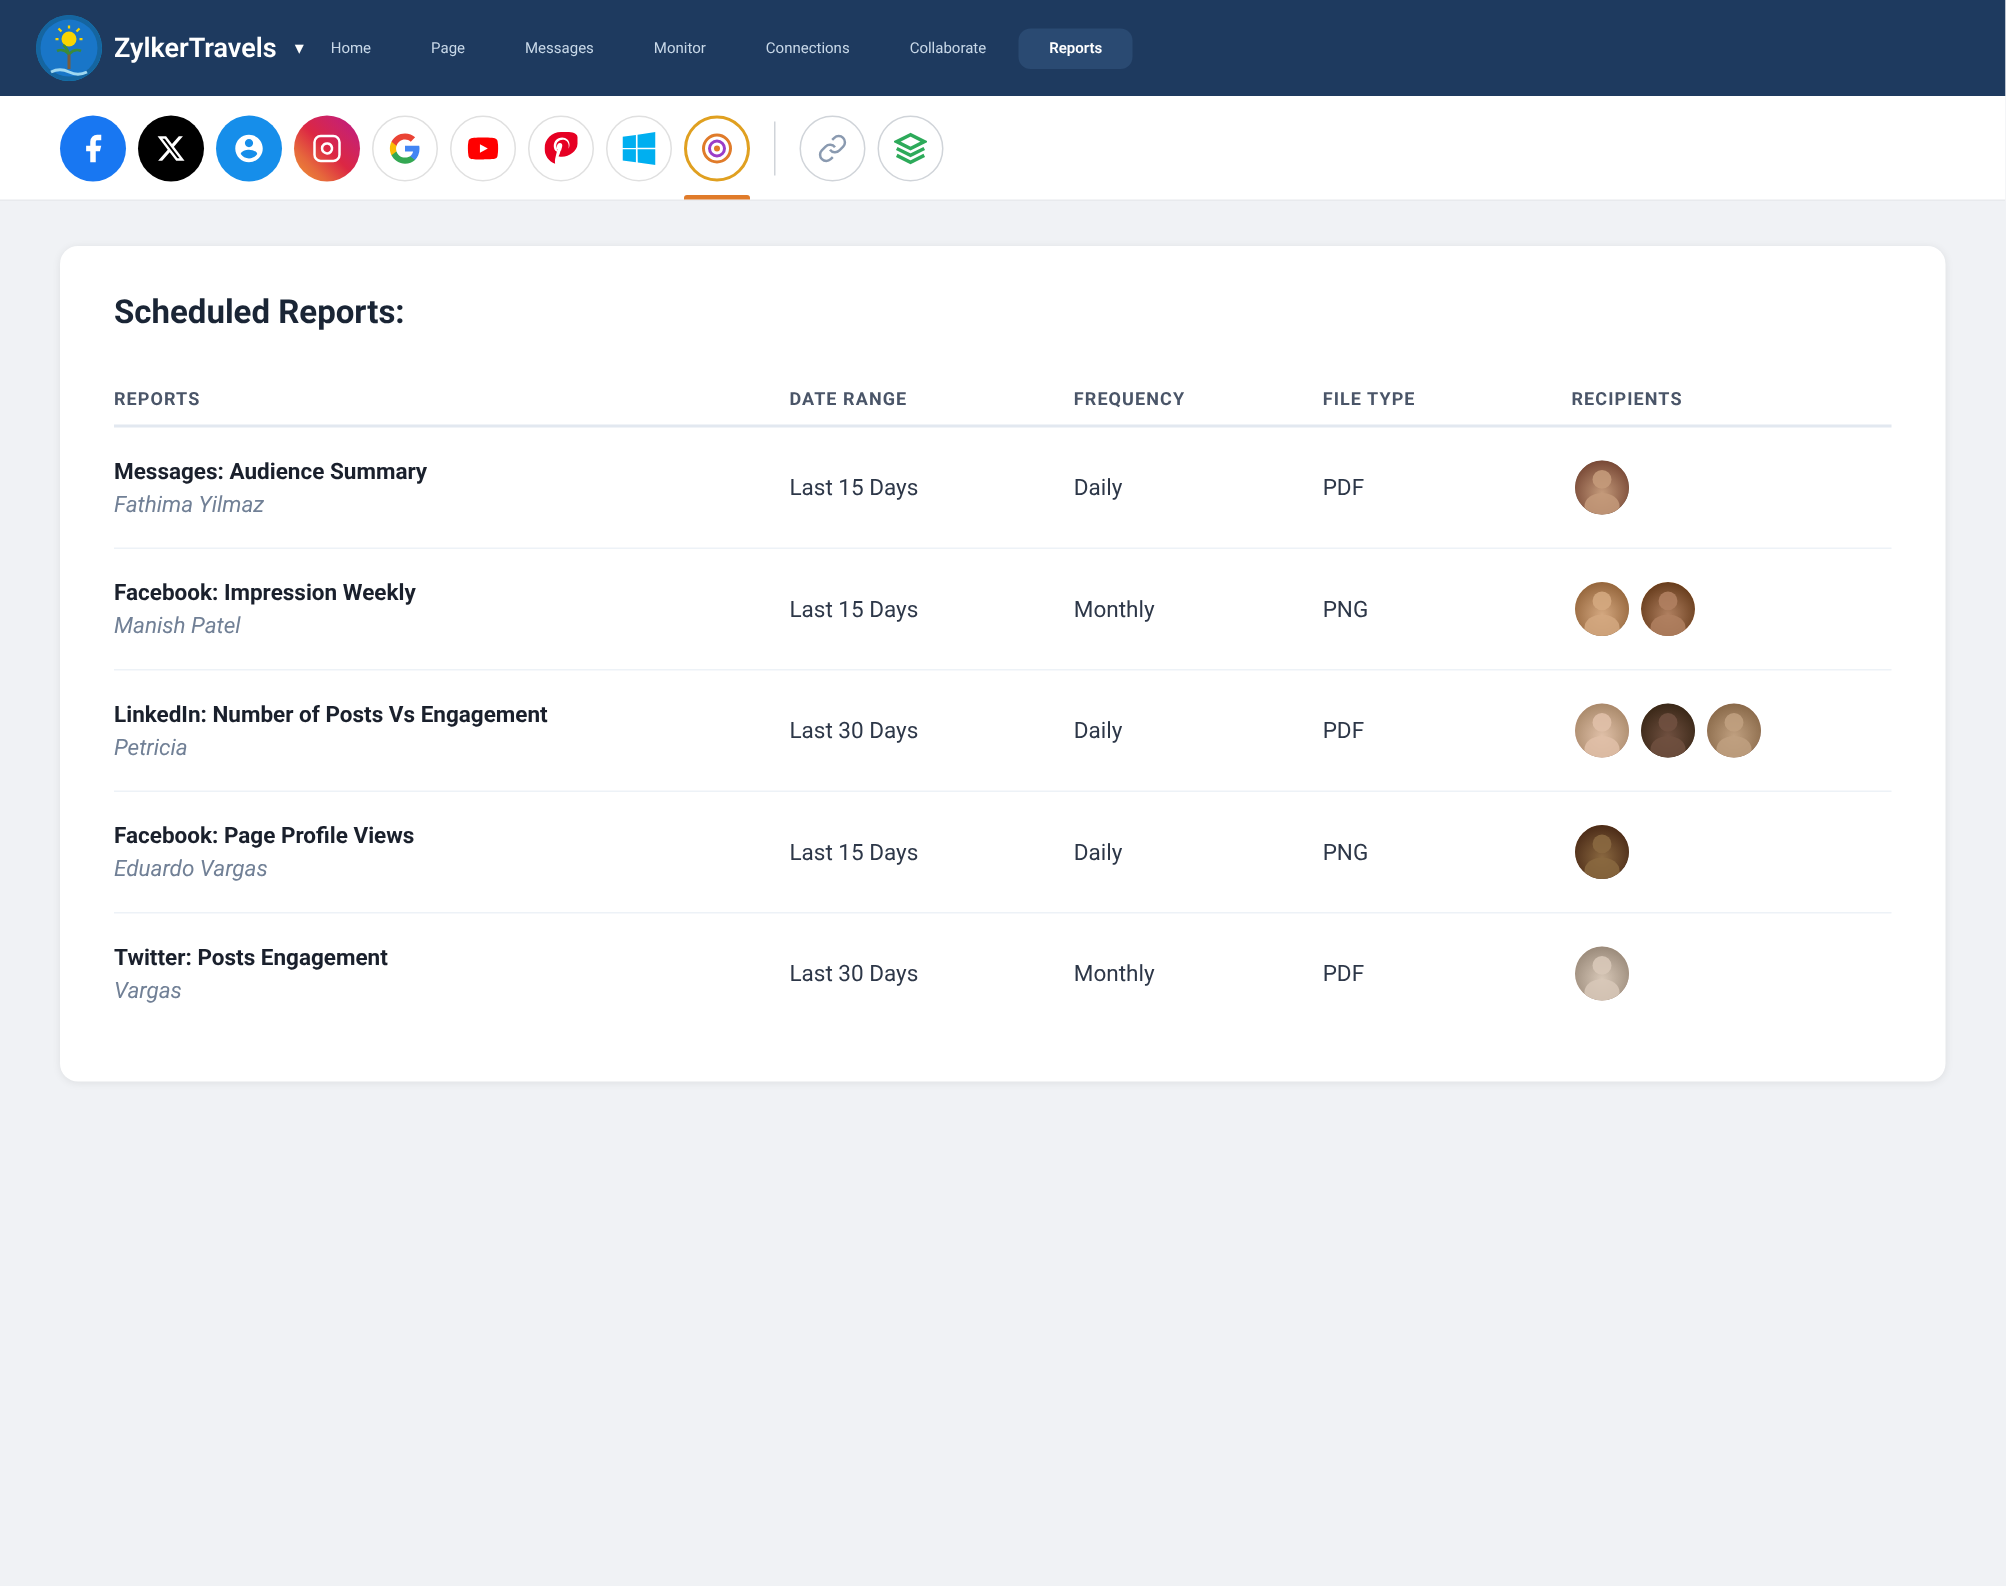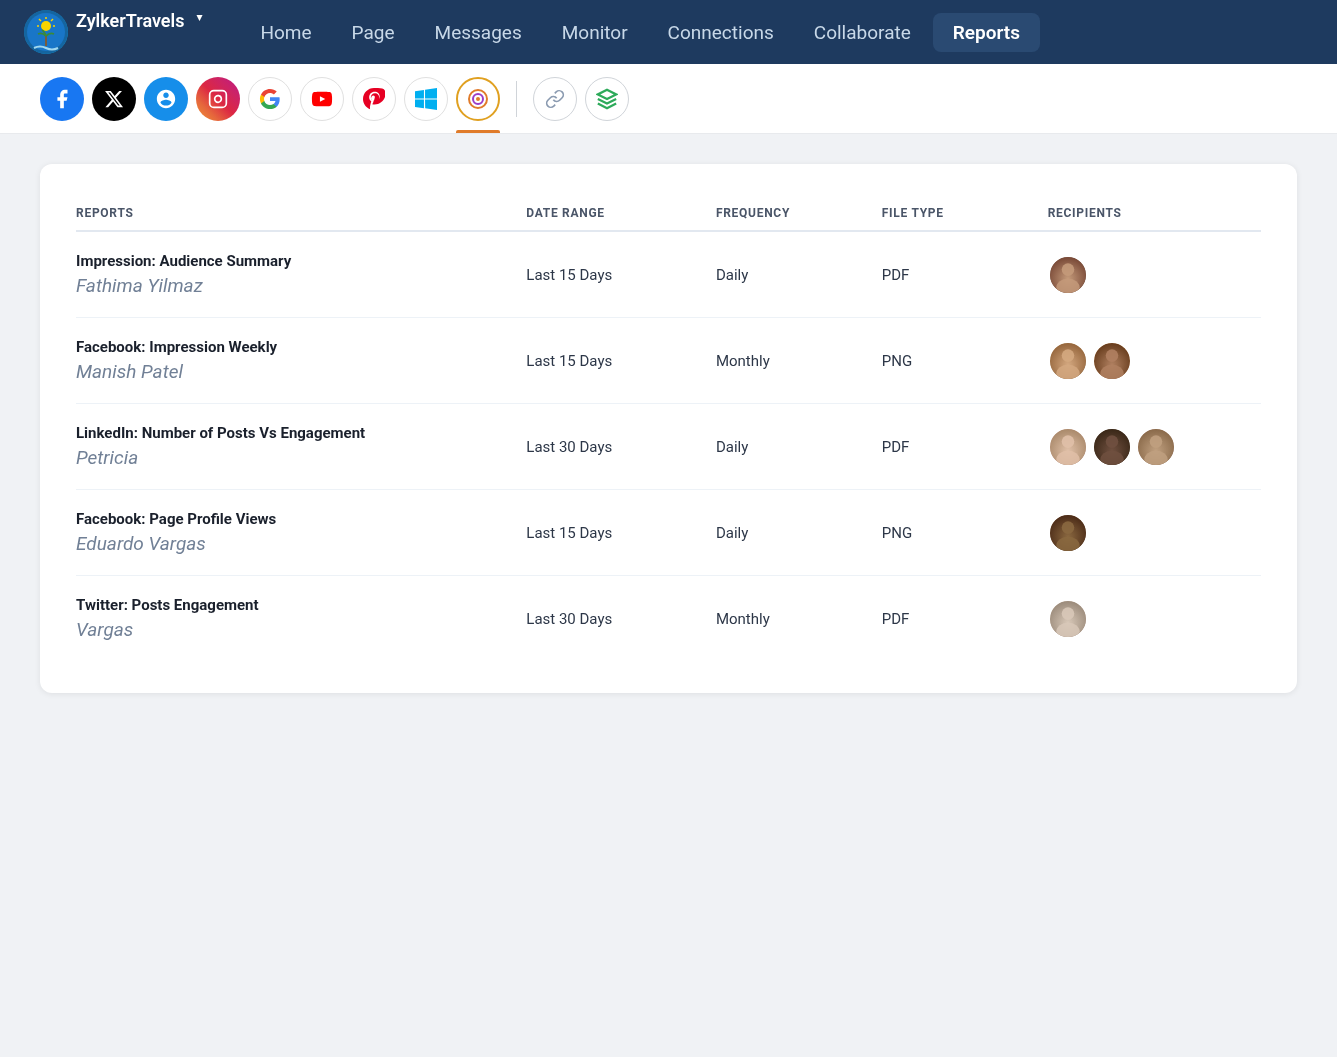--- a/index.html
+++ b/index.html
@@ -14,23 +14,22 @@
     .navbar {
       background: #1e3a5f;
       display: flex;
       align-items: center;
       height: 64px;
       padding: 0 24px;
       gap: 0;
     }
     .brand {
       display: flex;
-      align-items: flex-start;
+      align-items: center;
       gap: 8px;
-      margin-right: 40px;
       cursor: pointer;
     }
     .brand-logo {
       width: 44px;
       height: 44px;
       border-radius: 50%;
       background: linear-gradient(135deg, #1a6fa8, #0d9ad4);
       display: flex;
       align-items: center;
       justify-content: center;
@@ -55,21 +54,21 @@
       display: flex;
       align-items: center;
       gap: 4px;
       flex: 1;
     }
     .nav-link {
       color: #c8d8e8;
       text-decoration: none;
       padding: 8px 18px;
       border-radius: 6px;
-      font-size: 19px;
+      font-size: 10px;
       cursor: pointer;
       transition: color 0.2s;
     }
     .nav-link.active {
       background: #2a4a72;
       color: white;
       font-weight: 600;
       border-radius: 8px;
       padding: 8px 20px;
     }
@@ -170,21 +169,21 @@
     .report-name {
       font-weight: 700;
       font-size: 15px;
       color: #1a202c;
       display: block;
       margin-bottom: 4px;
     }
     .report-author {
       font-style: italic;
       color: #718096;
-      font-size: 19px;
+      font-size: 15px;
       font-weight: 400;
     }
     .col-reports { width: 38%; }
     .col-date { width: 16%; }
     .col-freq { width: 14%; }
     .col-file { width: 14%; }
     .col-recip { width: 18%; margin-left: 43px; }
 
     .avatars {
       display: flex;
@@ -332,34 +331,35 @@
 
   <div class="social-icon klipfolio-icon">
     <svg width="22" height="22" viewBox="0 0 24 24" fill="none" stroke="#2daa5a" stroke-width="2.5">
         <path d="M12 2L2 7l10 5 10-5-10-5zM2 17l10 5 10-5M2 12l10 5 10-5"></path>
       </svg>
   </div>
 </div>
 
 <div class="main-content">
   <div class="card">
+    <h2 class="card-title">Scheduled Reports:</h2>
 
     <table class="reports-table">
       <thead>
         <tr>
           <th class="col-reports">REPORTS</th>
           <th class="col-date">DATE RANGE</th>
           <th class="col-freq">FREQUENCY</th>
           <th class="col-file">FILE TYPE</th>
           <th class="col-recip">RECIPIENTS</th>
         </tr>
       </thead>
       <tbody id="reports-tbody">
       <tr>
-            <td class="col-reports"><span class="report-name">Impression: Audience Summary</span><span class="report-author">Fathima Yilmaz</span></td>
+            <td class="col-reports"><span class="report-name">Messages: Audience Summary</span><span class="report-author">Fathima Yilmaz</span></td>
             <td class="col-date">Last 15 Days</td>
             <td class="col-freq">Daily</td>
             <td class="col-file">PDF</td>
             <td class="col-recip">
               <div class="avatars">
                 <div class="avatar av-fathima" style="width: 40px; height: 40px; border-radius: 50%; border: 2px solid white; overflow: hidden; flex-shrink: 0;">
                   <svg width="40" height="40" viewBox="0 0 40 40">
       <defs>
         <radialGradient id="bg00" cx="50%" cy="60%" r="70%">
           <stop offset="0%" stop-color="#c49a7a"></stop>

